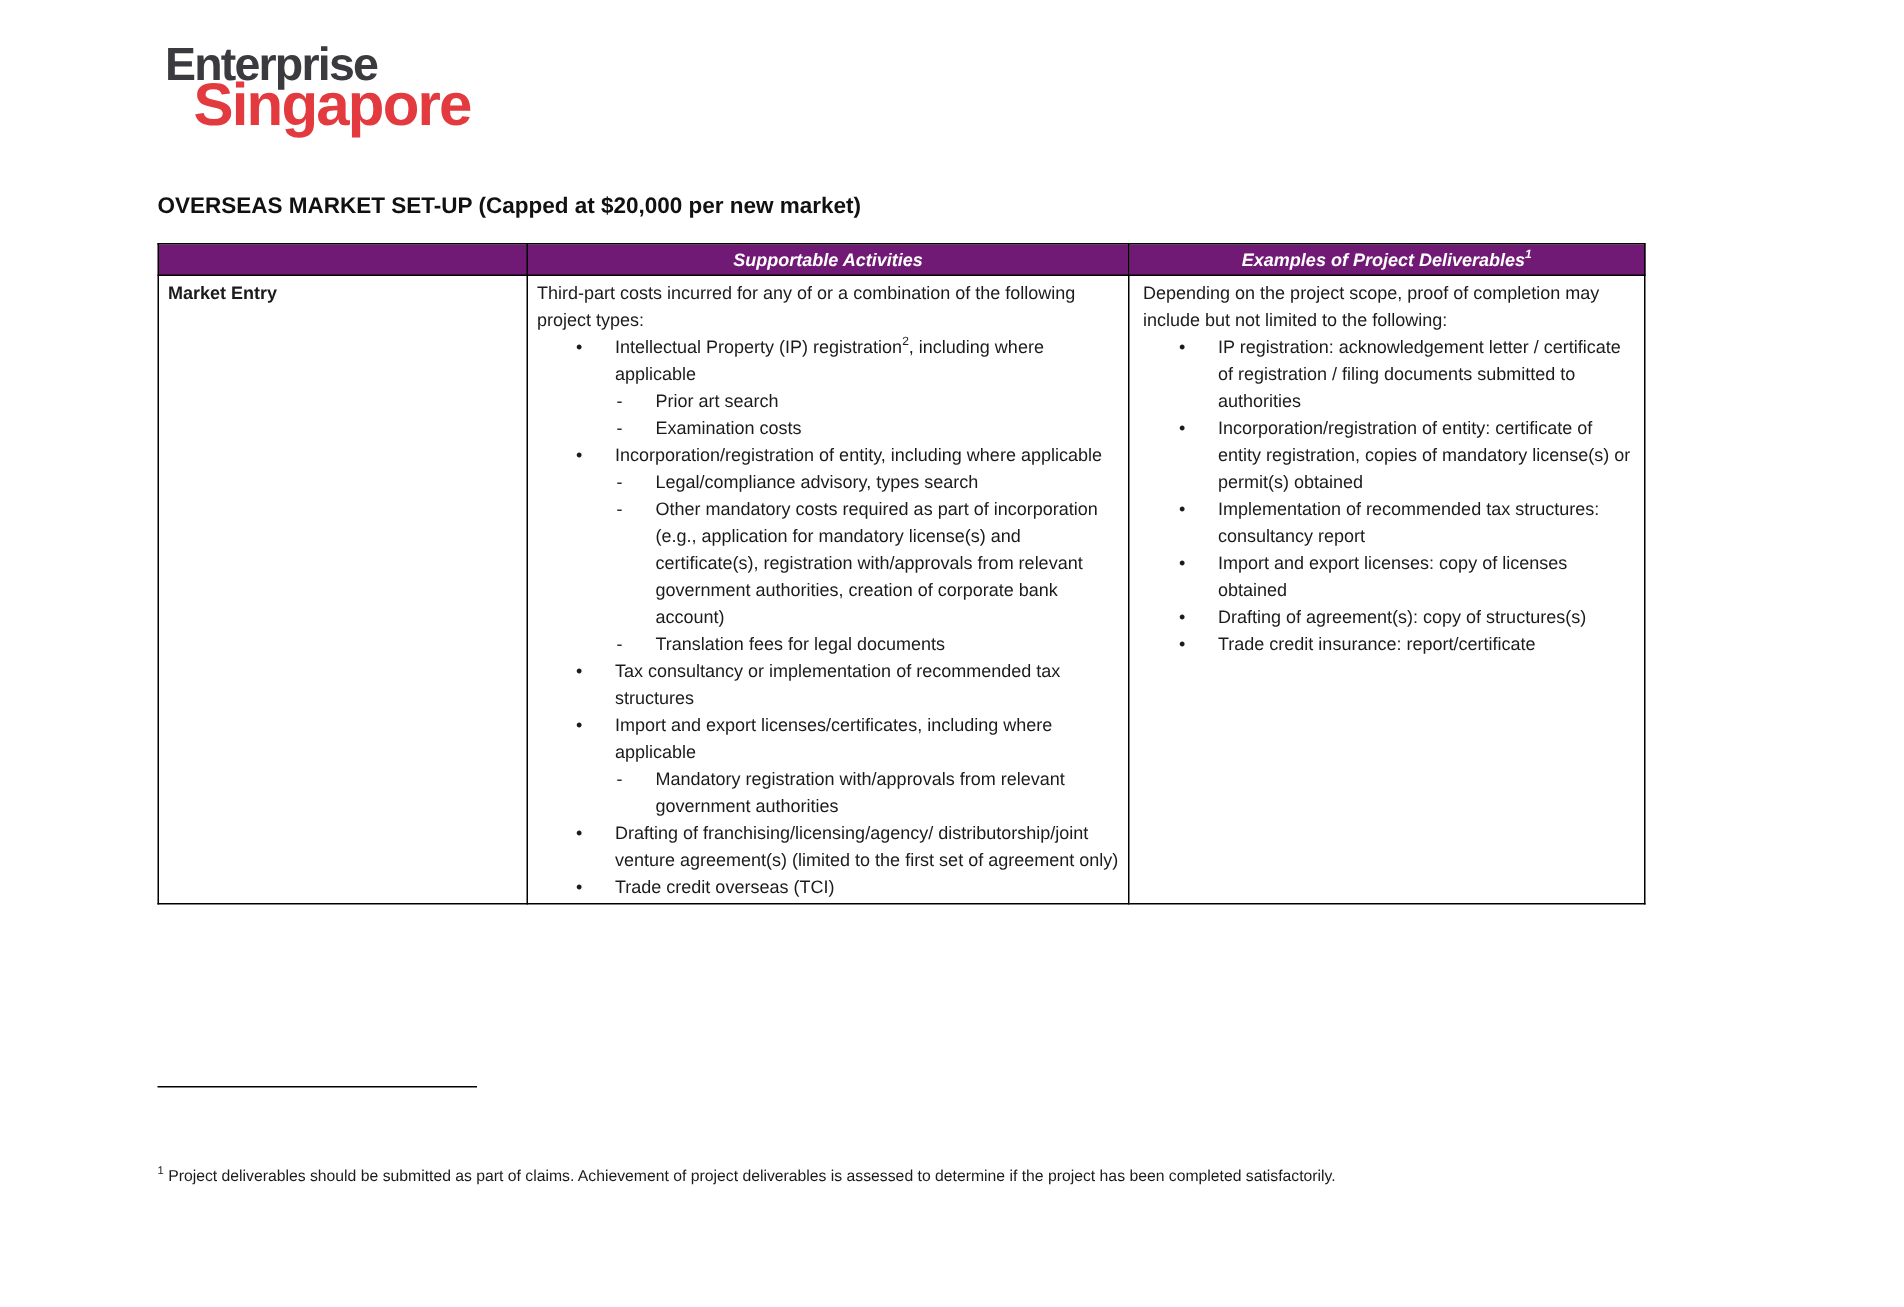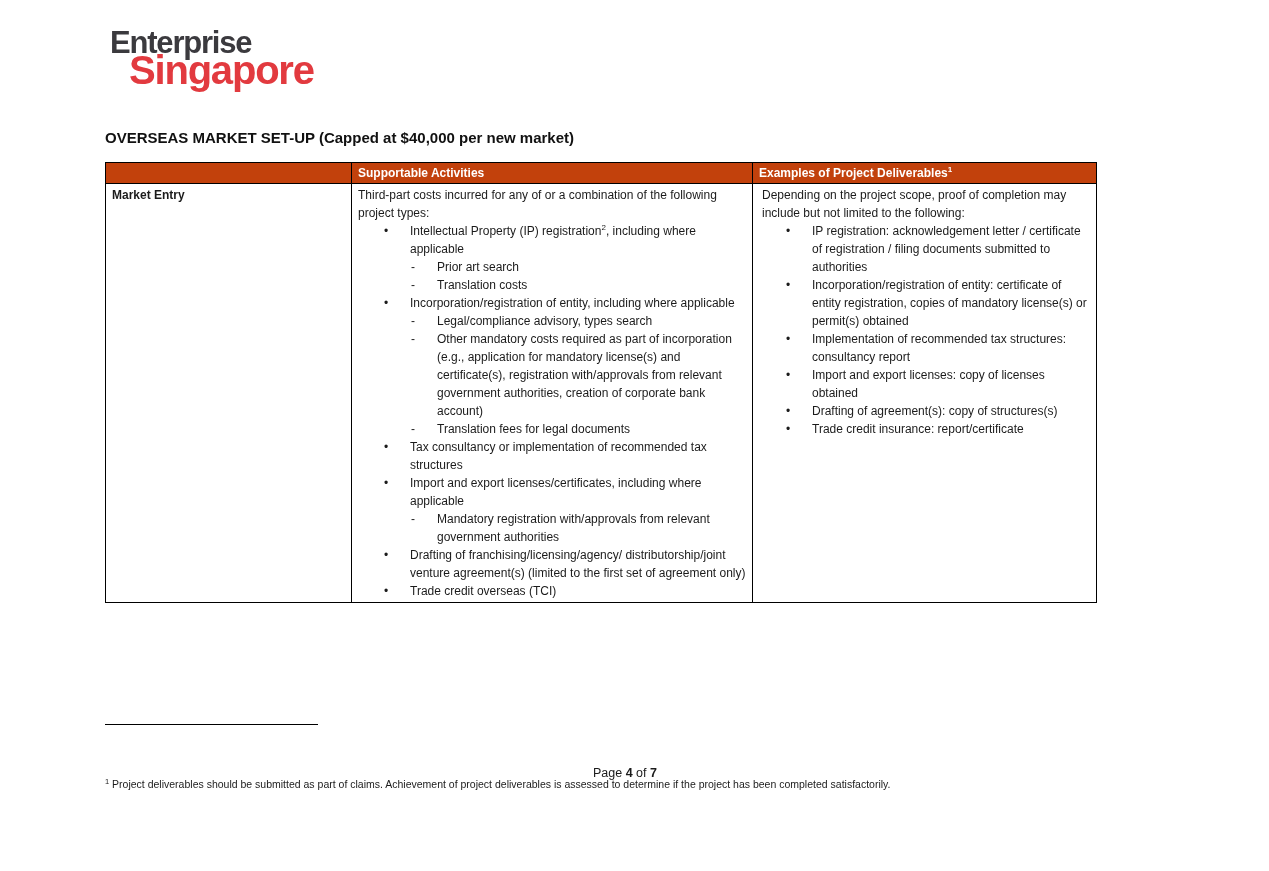--- a/index.html
+++ b/index.html
@@ -21,22 +21,22 @@
   .doc-title { position: absolute; left: 105px; top: 129px; margin: 0; font-size: 15px; font-weight: bold; color: #111; }
 
   
   table.main {
     position: absolute; left: 105px; top: 162px;
     width: 991px; border-collapse: collapse; table-layout: fixed;
     font-size: 12px; line-height: 18px; color: #1b1b1b;
   }
   table.main th, table.main td { border: 1px solid #000; vertical-align: top; }
   table.main thead th {
-    background: #c2410c; color: #fff; text-align: left;
-    font-weight: bold; padding: 1px 6px; height: 18px; font-size: 12px;
+    background: #701a75; color: #fff; text-align: center;
+    font-weight: bold; padding: 1px 6px; height: 18px; font-size: 12px; font-style: italic;
   }
   td.c1 { padding: 2px 6px; font-weight: bold; }
   td.c2 { padding: 2px 6px; height: 406px; }
   td.c3 { padding: 2px 6px 12px 9px; }
   sup { font-size: 8px; vertical-align: super; line-height: 0; }
 
   
   .b-item { display: flex; }
   .b-marker { flex: none; width: 52px; padding-left: 26px; }
   .b-text { flex: 1; }
@@ -56,21 +56,21 @@
 </head>
 <body>
 
 <div class="page">
 
   <div class="logo">
     <div class="logo-line1" style="color: rgb(59, 58, 62);">Enterprise</div>
     <div class="logo-line2" style="color: rgb(226, 58, 63);">Singapore</div>
   </div>
 
-  <h1 class="doc-title">OVERSEAS MARKET SET-UP (Capped at $40,000 per new market)</h1>
+  <h1 class="doc-title">OVERSEAS MARKET SET-UP (Capped at $20,000 per new market)</h1>
 
   <table class="main">
     <colgroup>
       <col style="width:246px">
         <col style="width:401px">
         <col style="width:344px">
     </colgroup>
     <thead>
       <tr>
         <th class="c1"></th>
@@ -86,21 +86,21 @@
             <div class="b-item">
               <span class="b-marker">•</span>
               <span class="b-text">Intellectual Property (IP) registration<sup>2</sup>, including where applicable</span>
             </div>
             <div class="s-item">
               <span class="s-marker">-</span>
               <span class="s-text">Prior art search</span>
             </div>
             <div class="s-item">
               <span class="s-marker">-</span>
-              <span class="s-text">Translation costs</span>
+              <span class="s-text">Examination costs</span>
             </div>
             <div class="b-item">
               <span class="b-marker">•</span>
               <span class="b-text">Incorporation/registration of entity, including where applicable</span>
             </div>
             <div class="s-item">
               <span class="s-marker">-</span>
               <span class="s-text">Legal/compliance advisory, types search</span>
             </div>
             <div class="s-item">
@@ -162,17 +162,14 @@
       </tr>
     </tbody>
   </table>
 
   <div class="footnote-sep"></div>
 
   <div class="footnotes" id="footnotes">
       <div class="fn"><sup>1</sup> Project deliverables should be submitted as part of claims. Achievement of project deliverables is assessed to determine if the project has been completed satisfactorily.</div>
     </div>
 
-  <div class="page-footer">
-    <span>Page </span><b>4</b><span> of </span><b>7</b>
-  </div>
 
 </div>
 
 </body></html>

